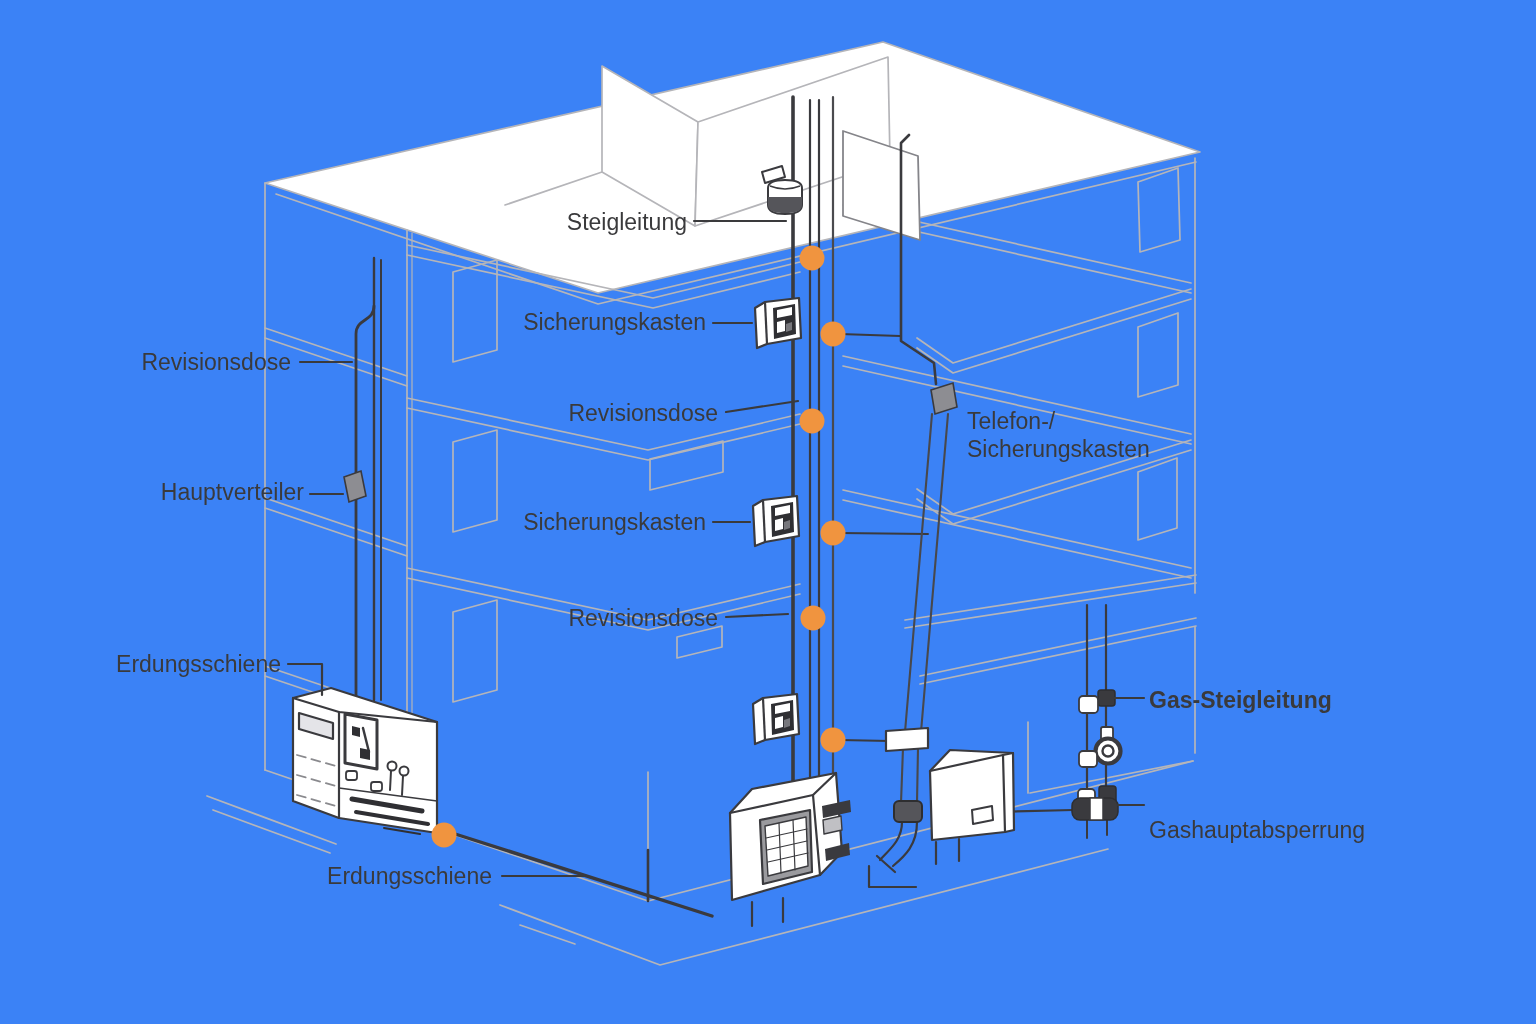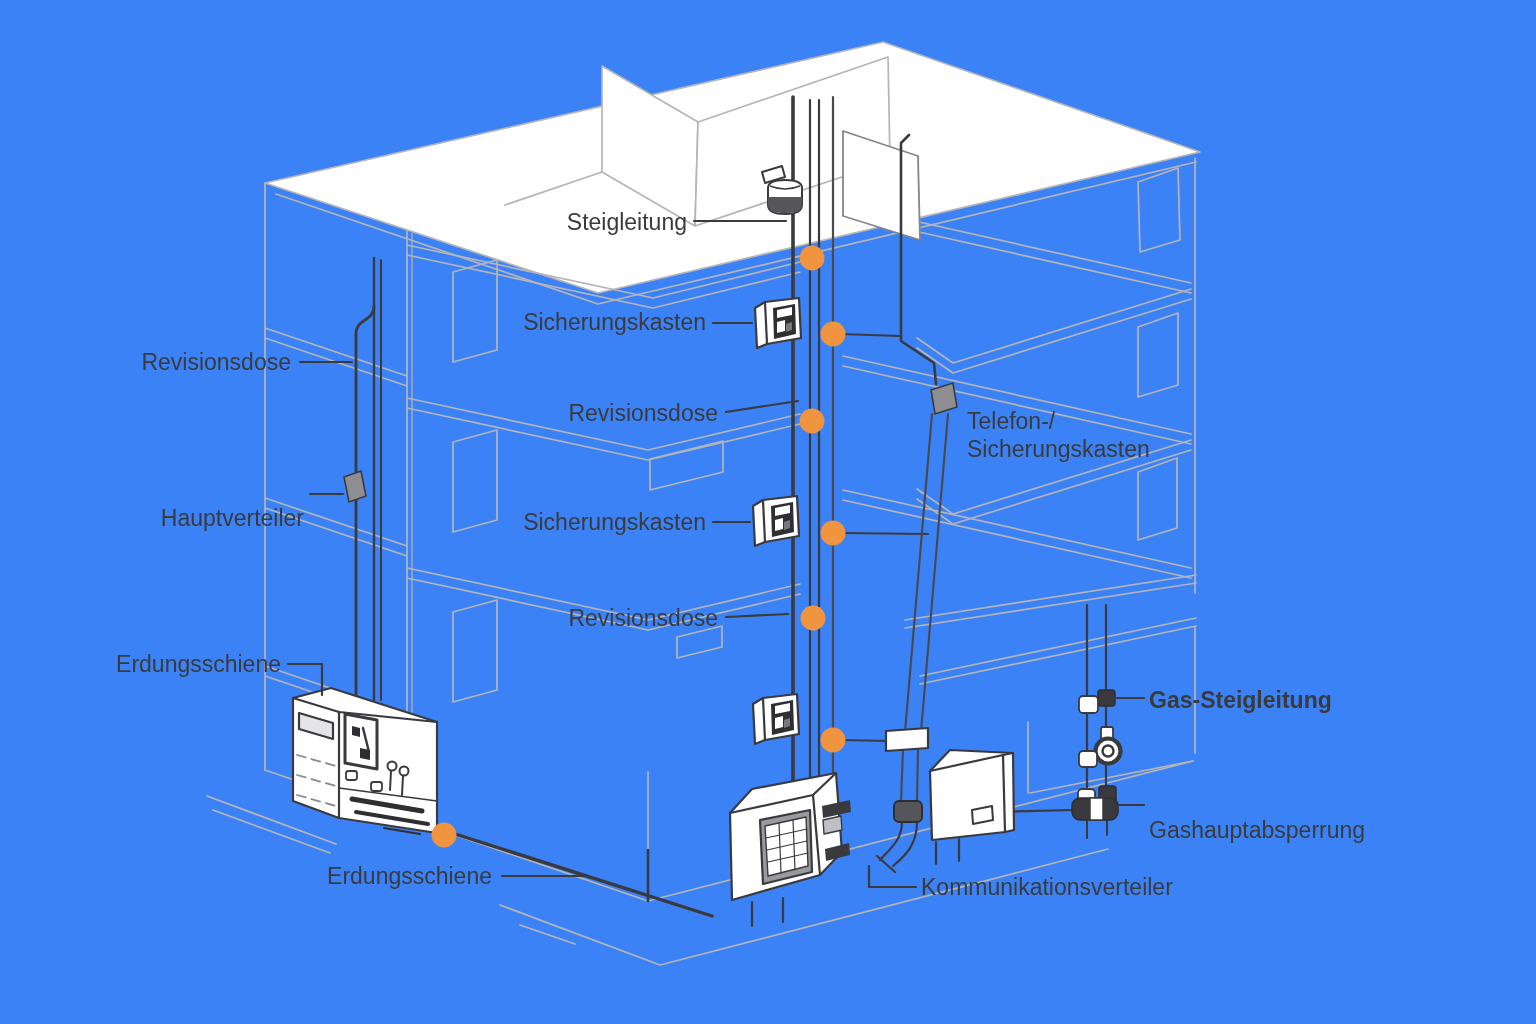--- a/index.html
+++ b/index.html
@@ -247,24 +247,23 @@
         <circle cx="444" cy="835" r="12.5" fill="#F0943F"></circle>
       </g>
 </svg>
 
 <div class="lbl r" style="right:849px;top:208px;">Steigleitung</div>
 <div class="lbl r" style="right:830px;top:308px;">Sicherungskasten</div>
 <div class="lbl r" style="right:818px;top:399px;">Revisionsdose</div>
 <div class="lbl r" style="right:830px;top:508px;">Sicherungskasten</div>
 <div class="lbl r" style="right:818px;top:604px;">Revisionsdose</div>
 <div class="lbl r" style="right:1245px;top:348px;">Revisionsdose</div>
-<div class="lbl r" style="right:1232px;top:504px;">Hauptverteiler</div>
+<div class="lbl r" style="right:1232px;top:478px;">Hauptverteiler</div>
 <div class="lbl r" style="right:1255px;top:650px;">Erdungsschiene</div>
 <div class="lbl r" style="right:1044px;top:862px;">Erdungsschiene</div>
 <div class="lbl" style="left:967px;top:391px;margin-top:16px;">
   <div>Telefon-/</div>
   <div>Sicherungskasten</div>
 </div>
 <div class="lbl" style="left:1149px;top:686px;font-weight:bold;">Gas-Steigleitung</div>
 <div class="lbl" style="left:1149px;top:816px;">Gashauptabsperrung</div>
-<div class="lbl" style="left:921px;top:873px;">Kommunikationsverteiler</div>
 
 </div>
 
 </body></html>

